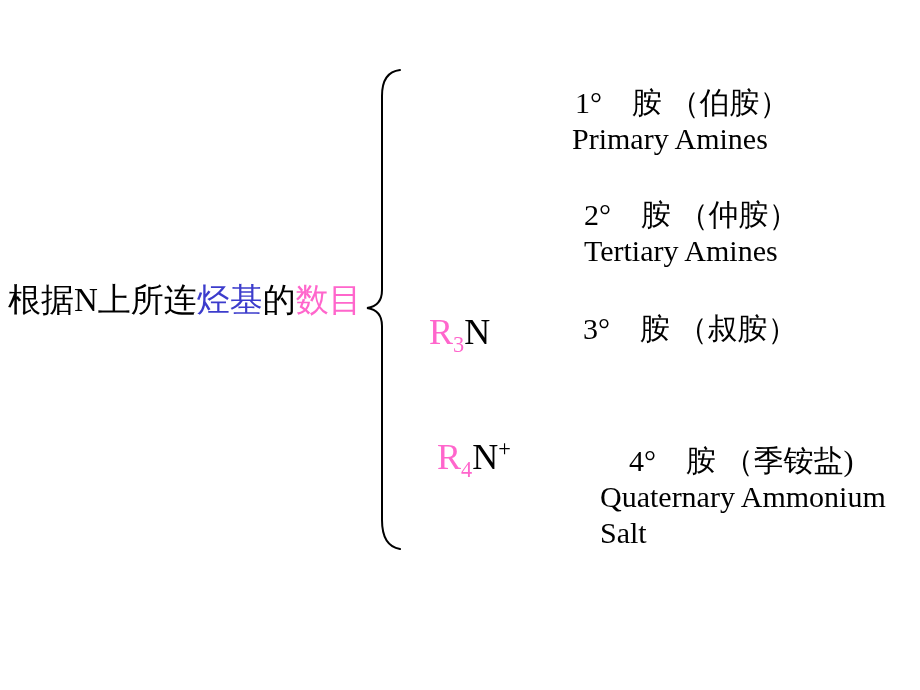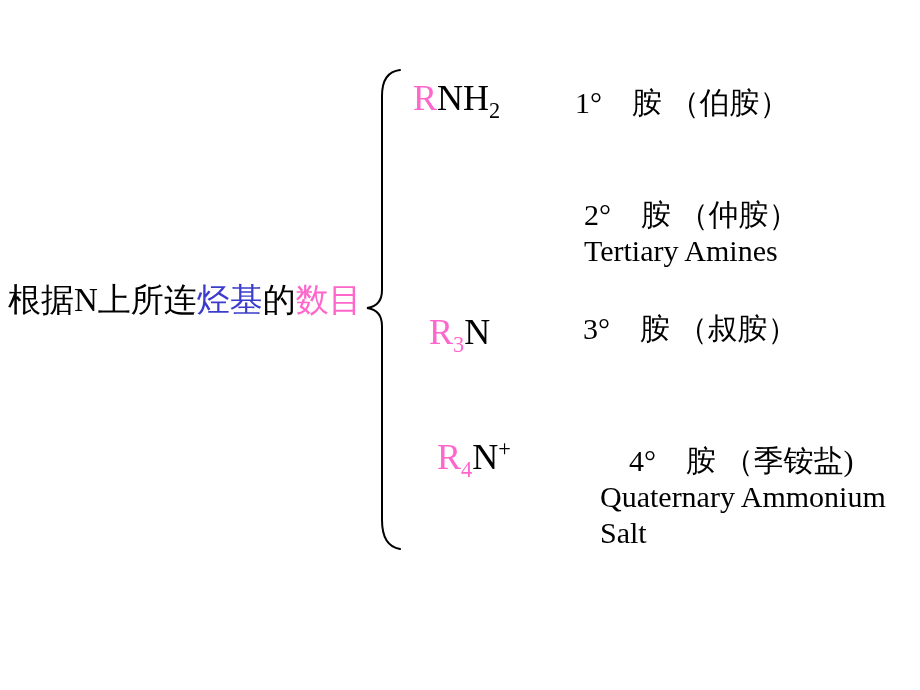--- a/index.html
+++ b/index.html
@@ -74,25 +74,23 @@
 <div class="slide">
 
   <div class="intro">
     <span>根据N上所连</span><span class="blue">烃基</span><span>的</span><span class="pink">数目</span>
   </div>
 
   <svg class="brace-svg" width="50" height="495" viewBox="0 0 50 495">
     <path d="M 42 8 Q 24 10 24 34 L 24 228 Q 24 244 9 246 Q 24 248 24 264 L 24 458 Q 24 484 42 487" fill="none" stroke="#000000" stroke-width="2" stroke-linecap="round"></path>
   </svg>
 
-  <div class="formula f1">
-    <span class="pink">R</span><sub class="pink"></sub><span>NH</span><sub>2</sub><sup></sup>
-  </div>
   <div class="row-label l1">
     <div class="cn">1°　胺 （伯胺）</div>
+    <div class="en">Primary Amines</div>
   </div>
 
   <div class="row-label l2">
     <div class="cn">2°　胺 （仲胺）</div>
     <div class="en">Tertiary Amines</div>
   </div>
 
   <div class="formula f3">
     <span class="pink">R</span><sub class="pink">3</sub><span>N</span><sub></sub><sup></sup>
   </div>

